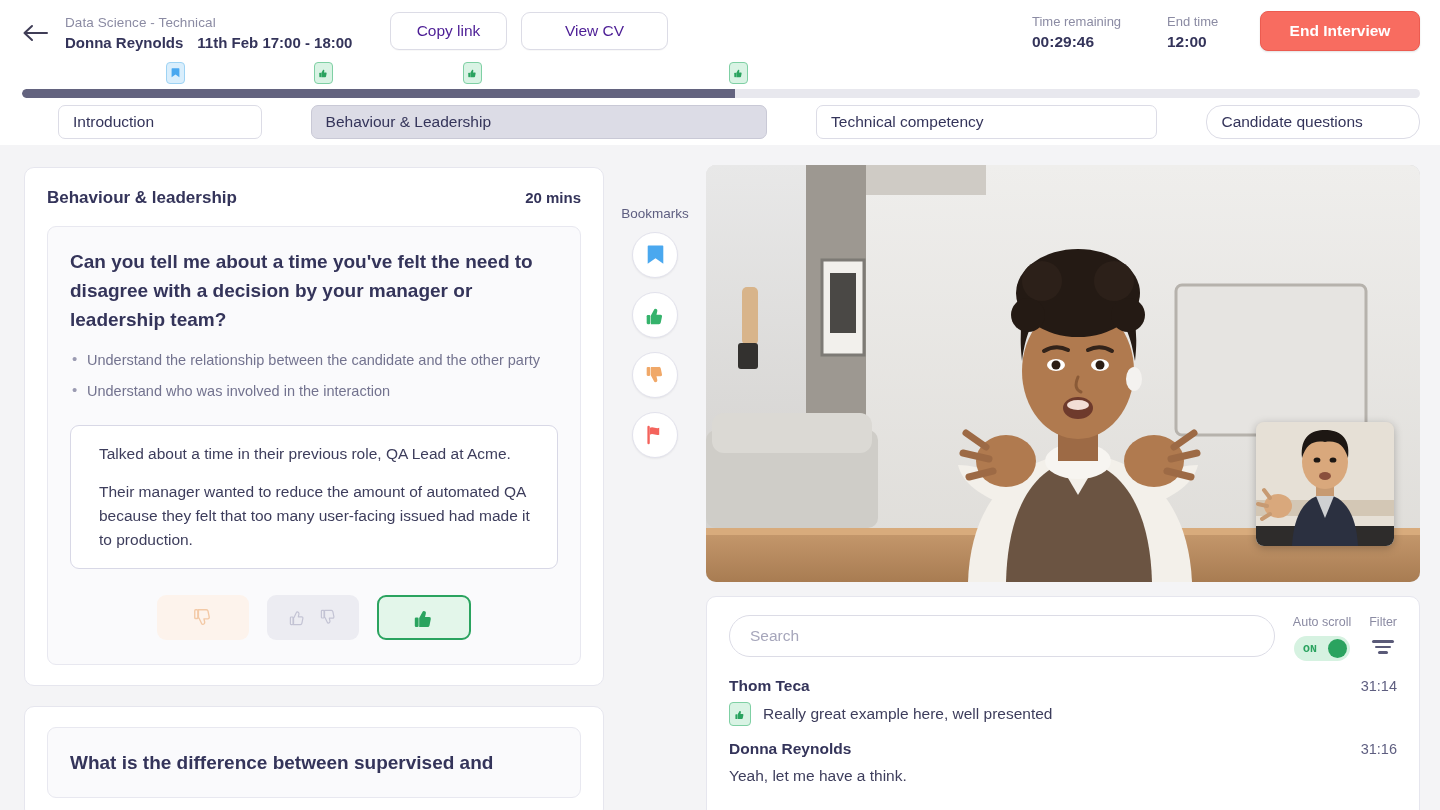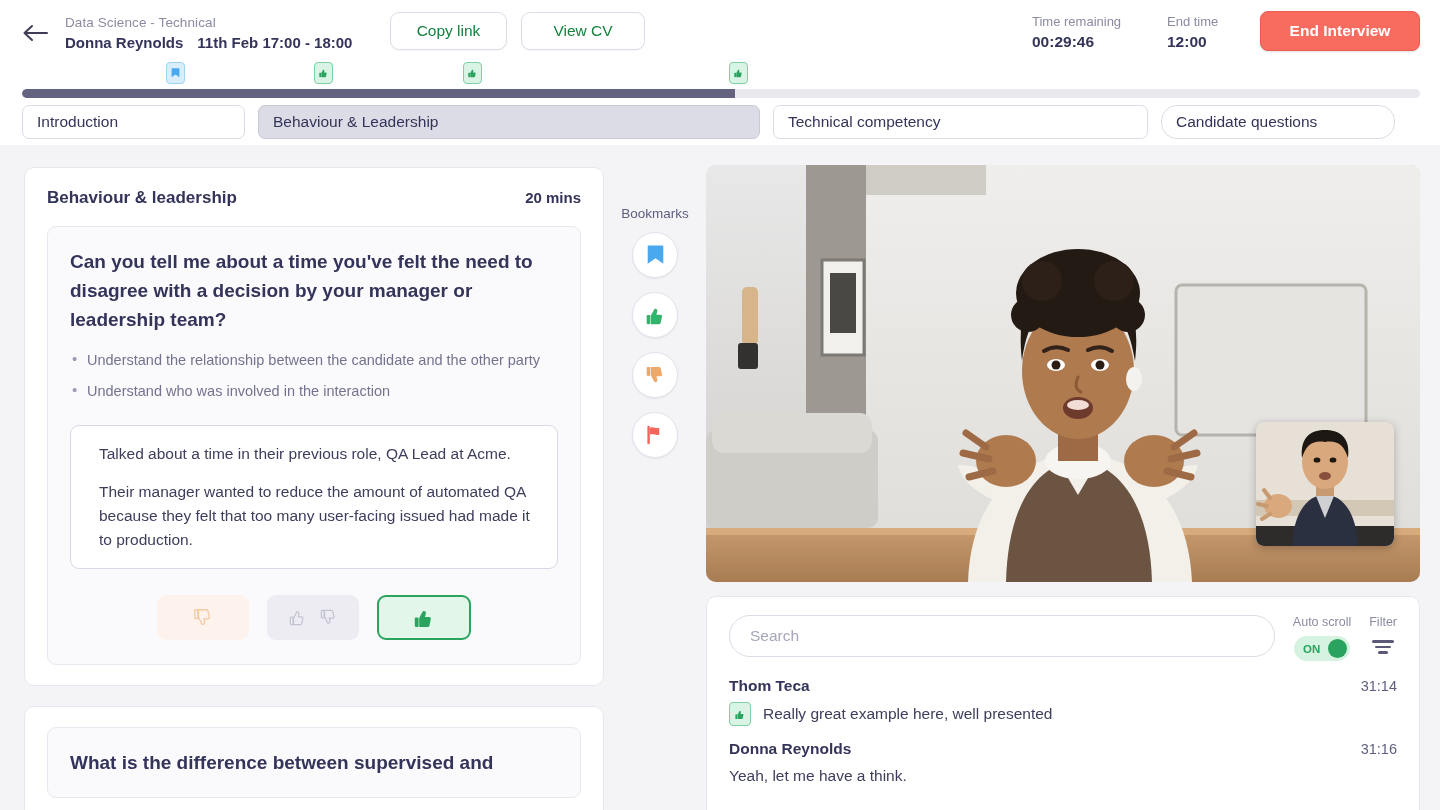--- a/index.html
+++ b/index.html
@@ -25,25 +25,25 @@
     font-size: 13.5px; color: #8b8ba3; line-height: 17px; letter-spacing: .1px;
   }
   .meta-line2 { display: flex; align-items: baseline; gap: 14px; margin-top: 3px; }
   .meta-name { font-size: 15px; font-weight: 700; color: #34345a; }
   .meta-time { font-size: 15px; font-weight: 700; color: #34345a; }
 
   .hdr-btn {
     position: absolute; top: 12px; height: 38px;
     background: #fff; border: 1px solid #dcdce6; border-radius: 9px;
     font-family: "Liberation Sans", sans-serif;
-    font-size: 15.5px; color: #15803d; cursor: pointer;
+    font-size: 15.5px; color: #4c1d95; cursor: pointer;
     box-shadow: 0 1px 1px rgba(0,0,0,.03);
   }
   .btn-copy { left: 390px; width: 117px; }
-  .btn-cv { left: 521px; width: 124px; }
+  .btn-cv { left: 521px; width: 147px; }
 
   .timebox { position: absolute; top: 13px; text-align: left; }
   .tb-label { font-size: 13px; color: #8b8ba3; line-height: 17px; }
   .tb-value { font-size: 15.5px; font-weight: 700; color: #34345a; margin-top: 3px; }
   .tb-remaining { left: 1032px; }
   .tb-end { left: 1167px; }
 
   .end-btn {
     position: absolute; left: 1260px; top: 11px; width: 160px; height: 40px;
     background: #f86c60; border: 1px solid #ec5b50; border-radius: 8px;
@@ -67,21 +67,21 @@
     background: #e8e8ee; border-radius: 5px; overflow: hidden;
   }
   .progress-fill { height: 100%; background: #63637f; border-radius: 5px 0 0 5px; }
 
   
   .tabs { position: absolute; left: 22px; top: 105px; width: 1398px; height: 34px;
           display: flex; gap: 13px; }
   .tab {
     height: 34px; border: 1px solid #dcdce6; border-radius: 7px;
     background: #fff; display: flex; align-items: center; padding-left: 14px;
-    font-size: 15.5px; color: #34345a; cursor: pointer; white-space: nowrap;
+    font-size: 15.5px; color: #34345a; cursor: pointer; white-space: nowrap; margin-left: 36px;
   }
   .tab.active { background: #dcdce6; border-color: #c9c9d6; }
   .tab-0 { width: 223px; }
   .tab-1 { width: 502px; }
   .tab-2 { width: 375px; }
   .tab-3 { width: 234px; border-radius: 16px; }
 
   
   .main { position: absolute; left: 0; top: 145px; width: 1440px; height: 665px; }
 
@@ -170,21 +170,21 @@
     width: 100%; height: 42px; border: 1px solid #dcdce6; border-radius: 21px;
     padding: 0 20px; font-size: 15.5px; color: #34345a;
     font-family: "Liberation Sans", sans-serif; outline: none; background: #fff;
   }
   .search-input::placeholder { color: #a6a6bb; }
   .ctl { text-align: center; }
   .ctl-label { font-size: 12.5px; color: #8b8ba3; margin-bottom: 7px; }
   .toggle {
     width: 56px; height: 25px; border-radius: 13px; background: #d6f2e1;
     display: flex; align-items: center; justify-content: space-between;
-    padding: 0 3px 0 9px; cursor: pointer; margin: 0 auto;
+    padding: 0 3px 0 9px; cursor: pointer; margin: 0 auto; font-family: Liberation Mono, monospace;
   }
   .toggle-text { font-size: 11.5px; font-weight: 700; color: #2aa35f; }
   .toggle-knob { width: 19px; height: 19px; border-radius: 50%; background: #2aa35f; }
   .filter-icon { display: flex; flex-direction: column; align-items: center; gap: 3px;
                  cursor: pointer; padding-top: 4px; }
   .filter-icon span { background: #5a5a78; height: 2.5px; border-radius: 2px; display: block; }
 
   .tr-list { margin-top: 16px; }
   .tr-item { margin-bottom: 6px; }
   .tr-head { display: flex; justify-content: space-between; align-items: baseline; }

